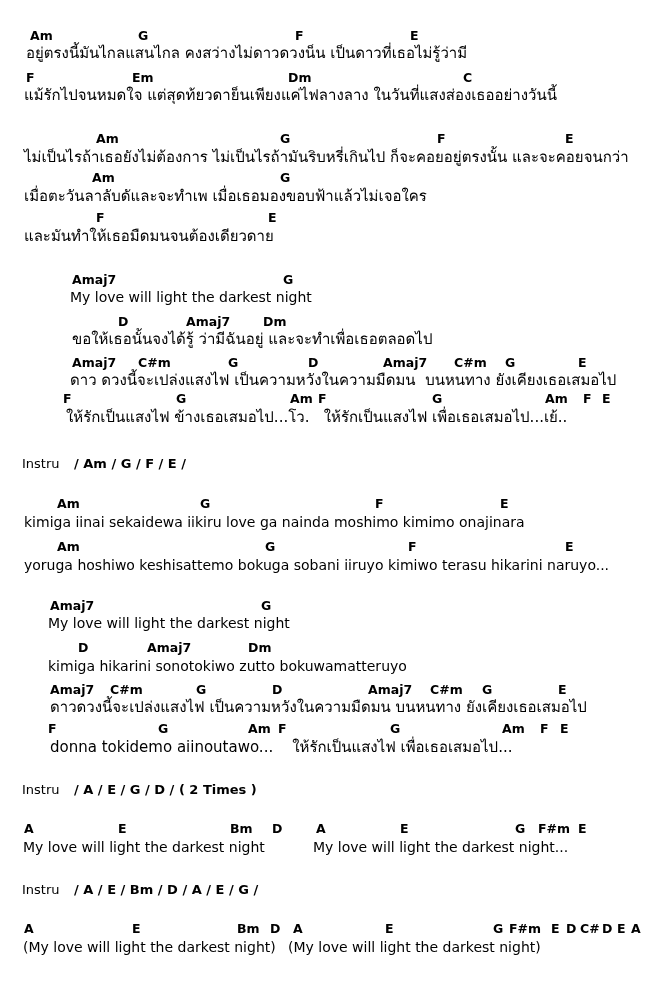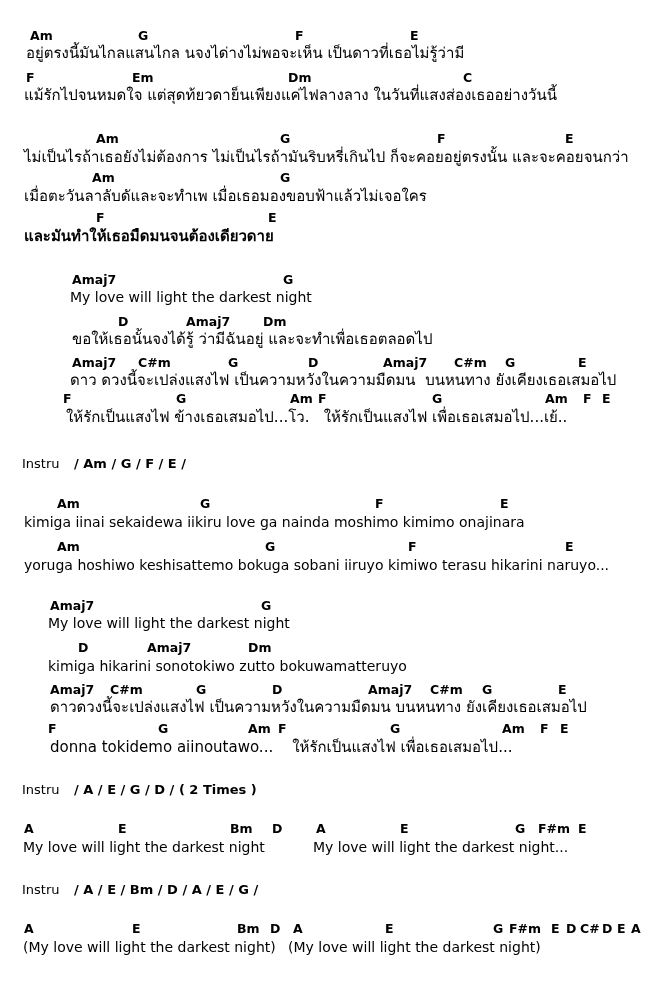--- a/index.html
+++ b/index.html
@@ -51,39 +51,39 @@
 </style>
 </head>
 <body style="background: rgb(255, 255, 255); color: rgb(0, 0, 0);">
 
 <div id="sheet">
     <div class="block" style="position: static;">
       <span class="run chord" style="left: 30px; top: 30px;">Am</span>
       <span class="run chord" style="left: 138px; top: 30px;">G</span>
       <span class="run chord" style="left: 295px; top: 30px;">F</span>
       <span class="run chord" style="left: 410px; top: 30px;">E</span>
-      <span class="run lyric-thai" style="left: 26px; top: 46px;">อยู่ตรงนี้มันไกลแสนไกล นจงได่างไม่พอจะเห็น เป็นดาวที่เธอไม่รู้ว่ามี</span>
+      <span class="run lyric-thai" style="left: 26px; top: 46px;">อยู่ตรงนี้มันไกลแสนไกล คงสว่างไม่ดาวดวงน็น เป็นดาวที่เธอไม่รู้ว่ามี</span>
       <span class="run chord" style="left: 26px; top: 72px;">F</span>
       <span class="run chord" style="left: 132px; top: 72px;">Em</span>
       <span class="run chord" style="left: 288px; top: 72px;">Dm</span>
       <span class="run chord" style="left: 463px; top: 72px;">C</span>
       <span class="run lyric-thai" style="left: 24px; top: 88px;">แม้รักไปจนหมดใจ แต่สุดท้ยวดาย็นเพียงแค่ไฟลางลาง ในวันที่แสงส่องเธออย่างวันนี้</span>
     </div>
     <div class="block" style="position: static;">
       <span class="run chord" style="left: 96px; top: 133px;">Am</span>
       <span class="run chord" style="left: 280px; top: 133px;">G</span>
       <span class="run chord" style="left: 437px; top: 133px;">F</span>
       <span class="run chord" style="left: 565px; top: 133px;">E</span>
       <span class="run lyric-thai" style="left: 24px; top: 150px;">ไม่เป็นไรถ้าเธอยังไม่ต้องการ ไม่เป็นไรถ้ามันริบหรี่เกินไป ก็จะคอยอยู่ตรงนั้น และจะคอยจนกว่า</span>
       <span class="run chord" style="left: 92px; top: 172px;">Am</span>
       <span class="run chord" style="left: 280px; top: 172px;">G</span>
       <span class="run lyric-thai" style="left: 24px; top: 189px;">เมื่อตะวันลาลับดัและจะทำเพ เมื่อเธอมองขอบฟ้าแล้วไม่เจอใคร</span>
       <span class="run chord" style="left: 96px; top: 212px;">F</span>
       <span class="run chord" style="left: 268px; top: 212px;">E</span>
-      <span class="run lyric-thai" style="left: 24px; top: 229px; font-weight: bold;">และมันทำให้เธอมืดมนจนต้องเดียวดาย</span>
+      <span class="run lyric-thai" style="left: 24px; top: 229px;">และมันทำให้เธอมืดมนจนต้องเดียวดาย</span>
     </div>
     <div class="block" style="position: static;">
       <span class="run chord" style="left: 72px; top: 274px;">Amaj7</span>
       <span class="run chord" style="left: 283px; top: 274px;">G</span>
       <span class="run lyric-latin" style="left: 70px; top: 290px;">My love will light the darkest night</span>
       <span class="run chord" style="left: 118px; top: 316px;">D</span>
       <span class="run chord" style="left: 186px; top: 316px;">Amaj7</span>
       <span class="run chord" style="left: 263px; top: 316px;">Dm</span>
       <span class="run lyric-thai" style="left: 72px; top: 332px;">ขอให้เธอนั้นจงได้รู้ ว่ามีฉันอยู่ และจะทำเพื่อเธอตลอดไป</span>
       <span class="run chord" style="left: 72px; top: 357px;">Amaj7</span>

